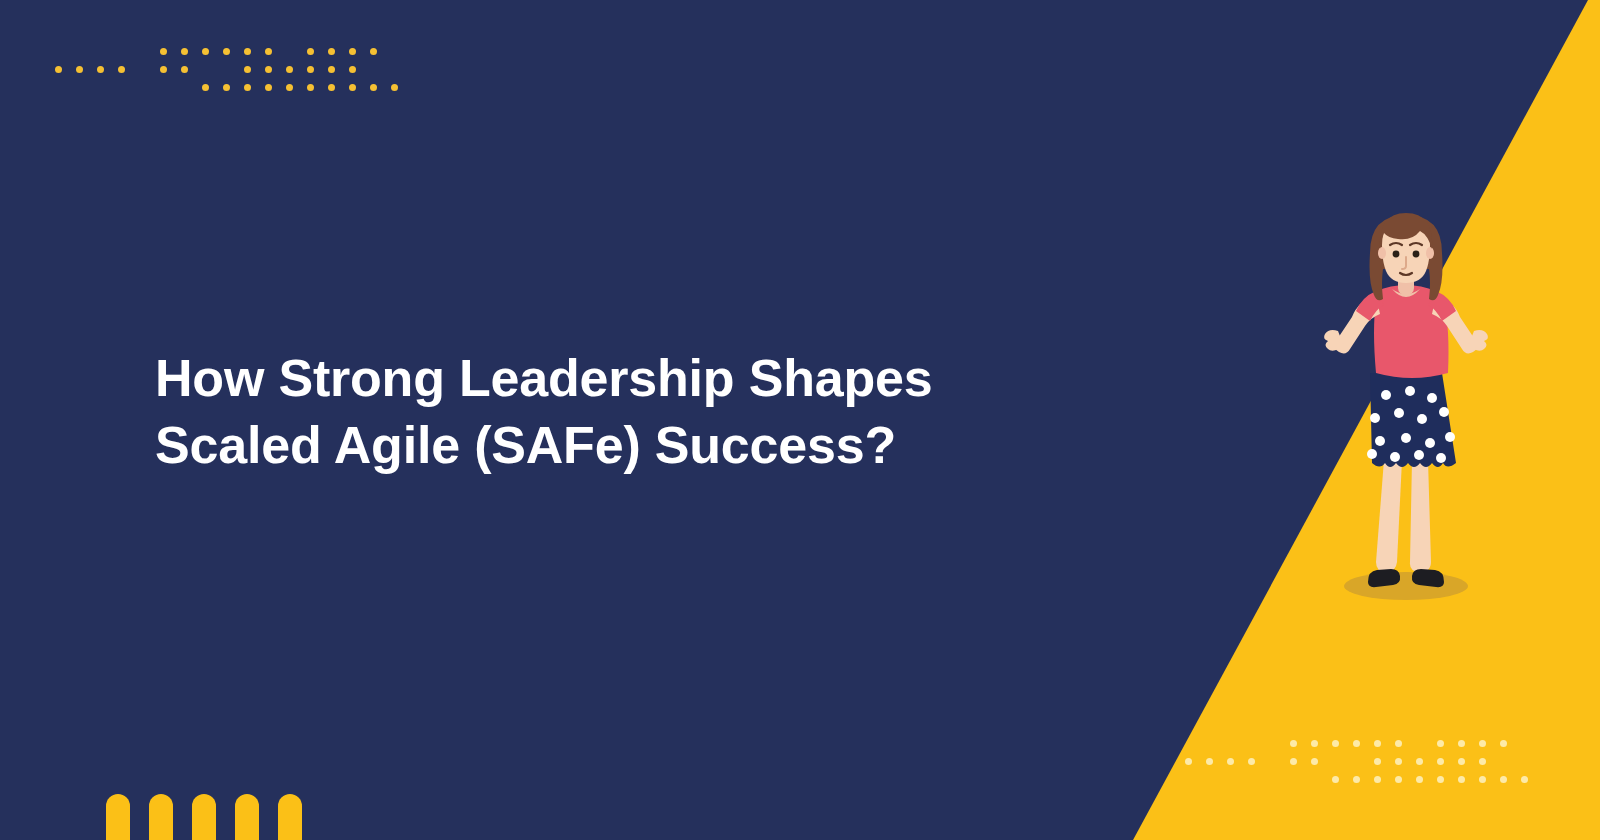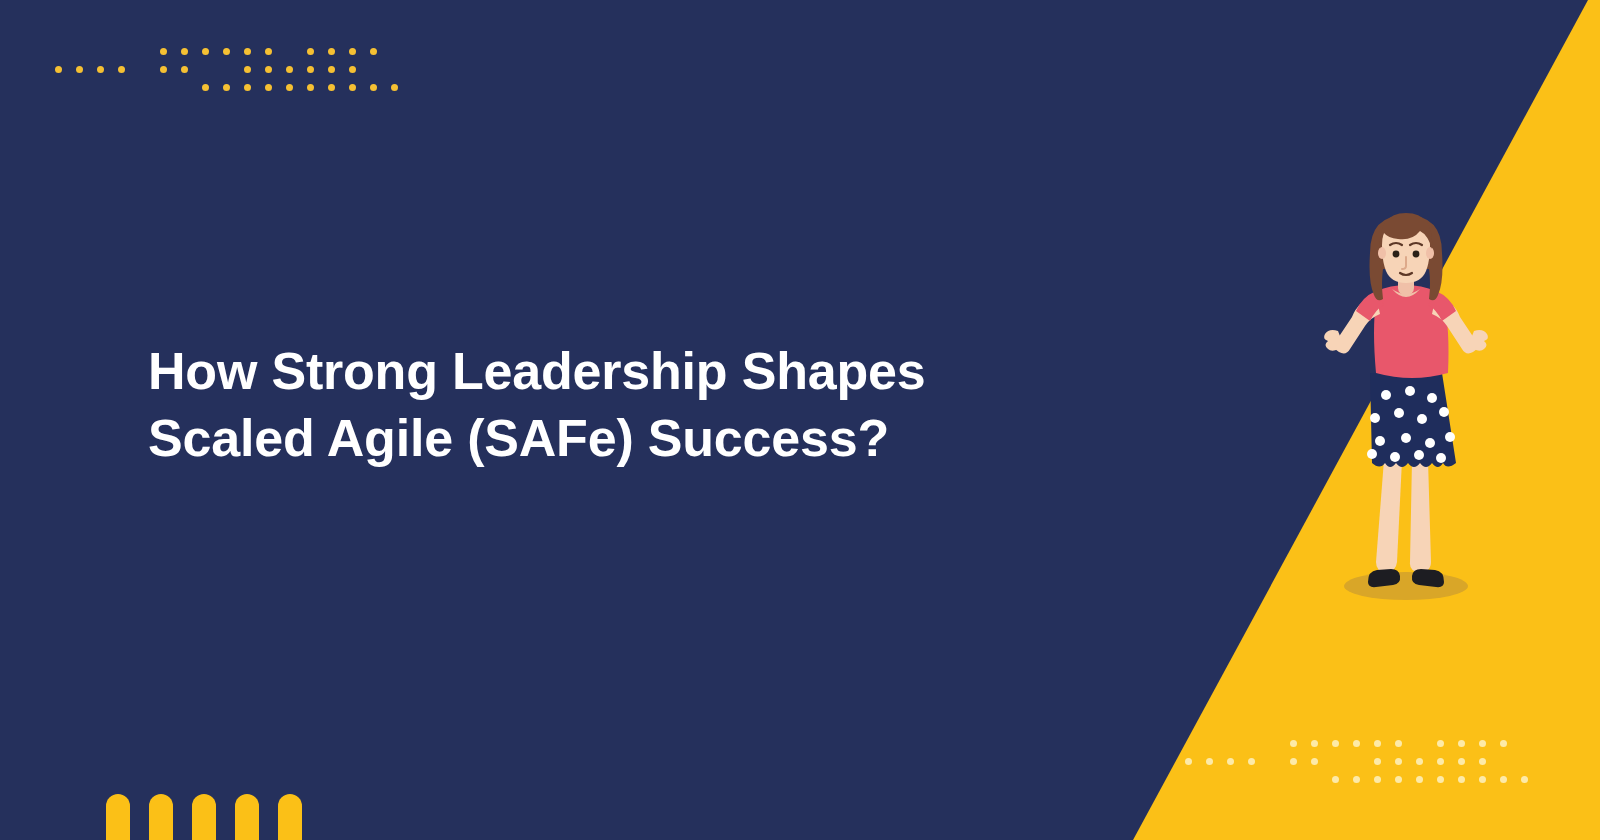--- a/index.html
+++ b/index.html
@@ -68,21 +68,21 @@
   .headline {
     position: absolute;
     left: 140px;
     top: 330px;
     width: 960px;
     color: #ffffff;
     font-size: 52px;
     font-weight: bold;
     line-height: 1.28;
     letter-spacing: -0.2px;
-    margin: 8px;
+    margin: 15px;
     white-space: pre-line;
   }
 
   
   .illustration {
     position: absolute;
     left: 1306px;
     top: 205px;
     width: 200px;
     height: 410px;

